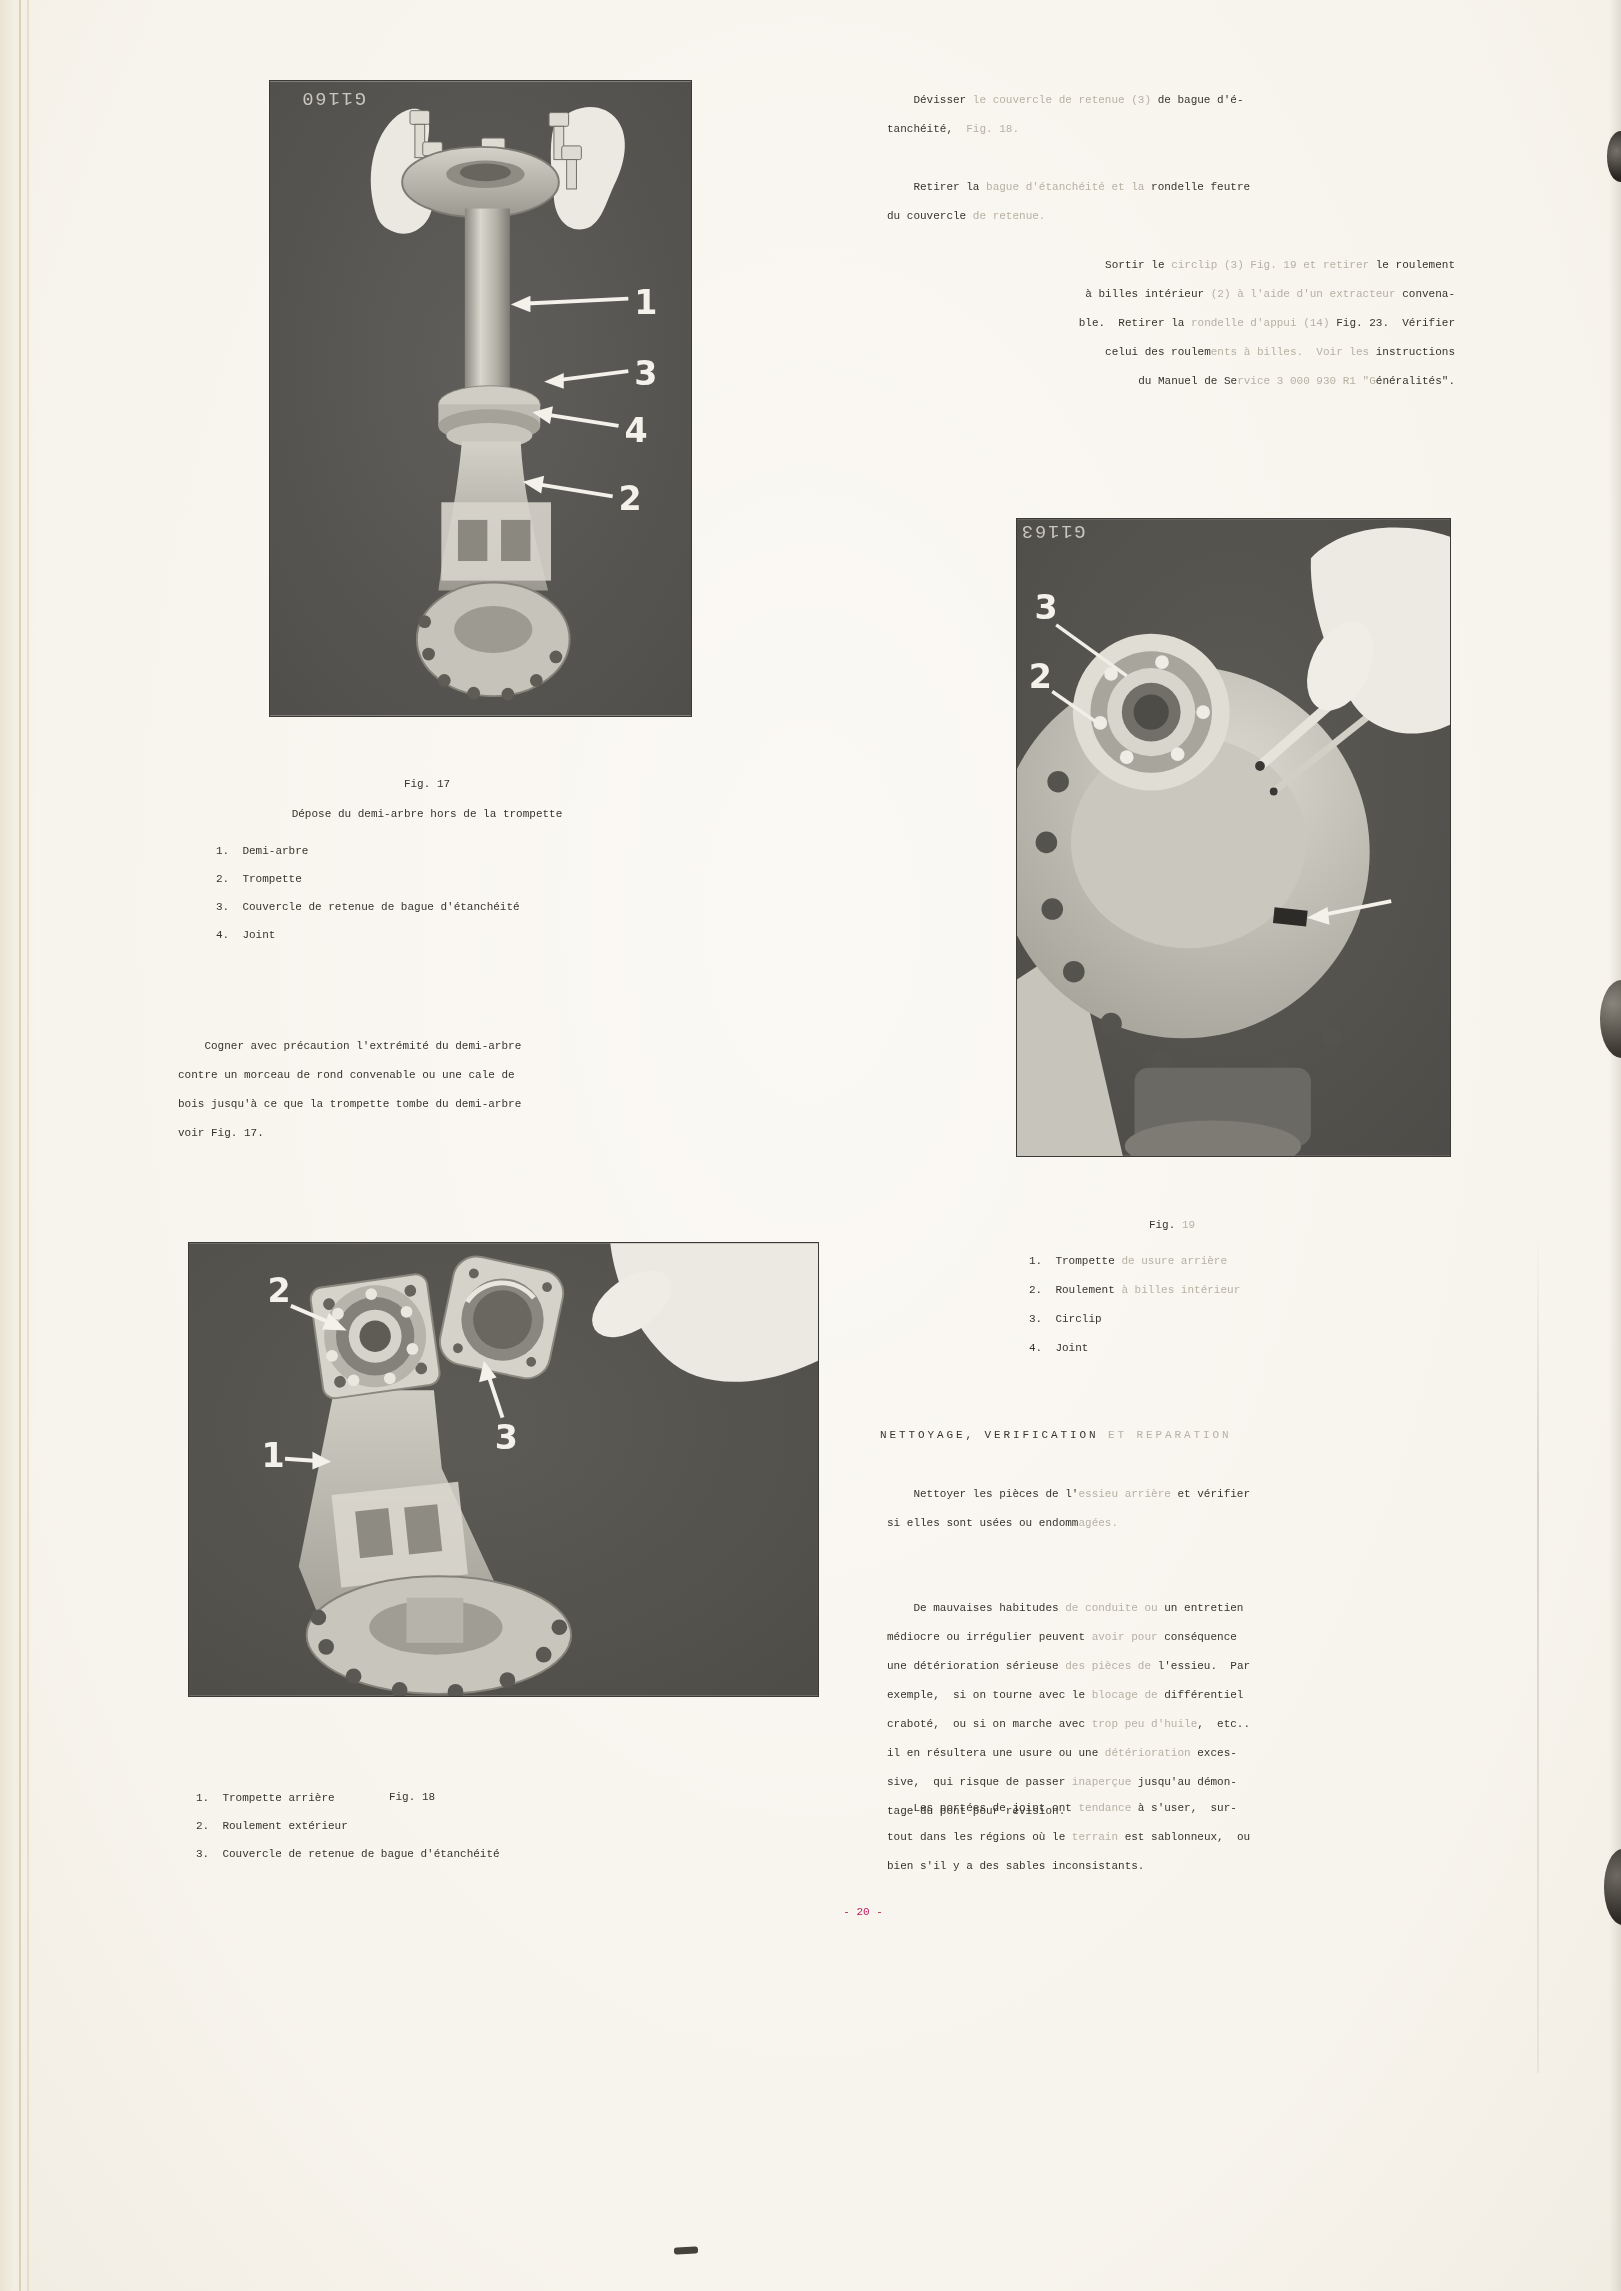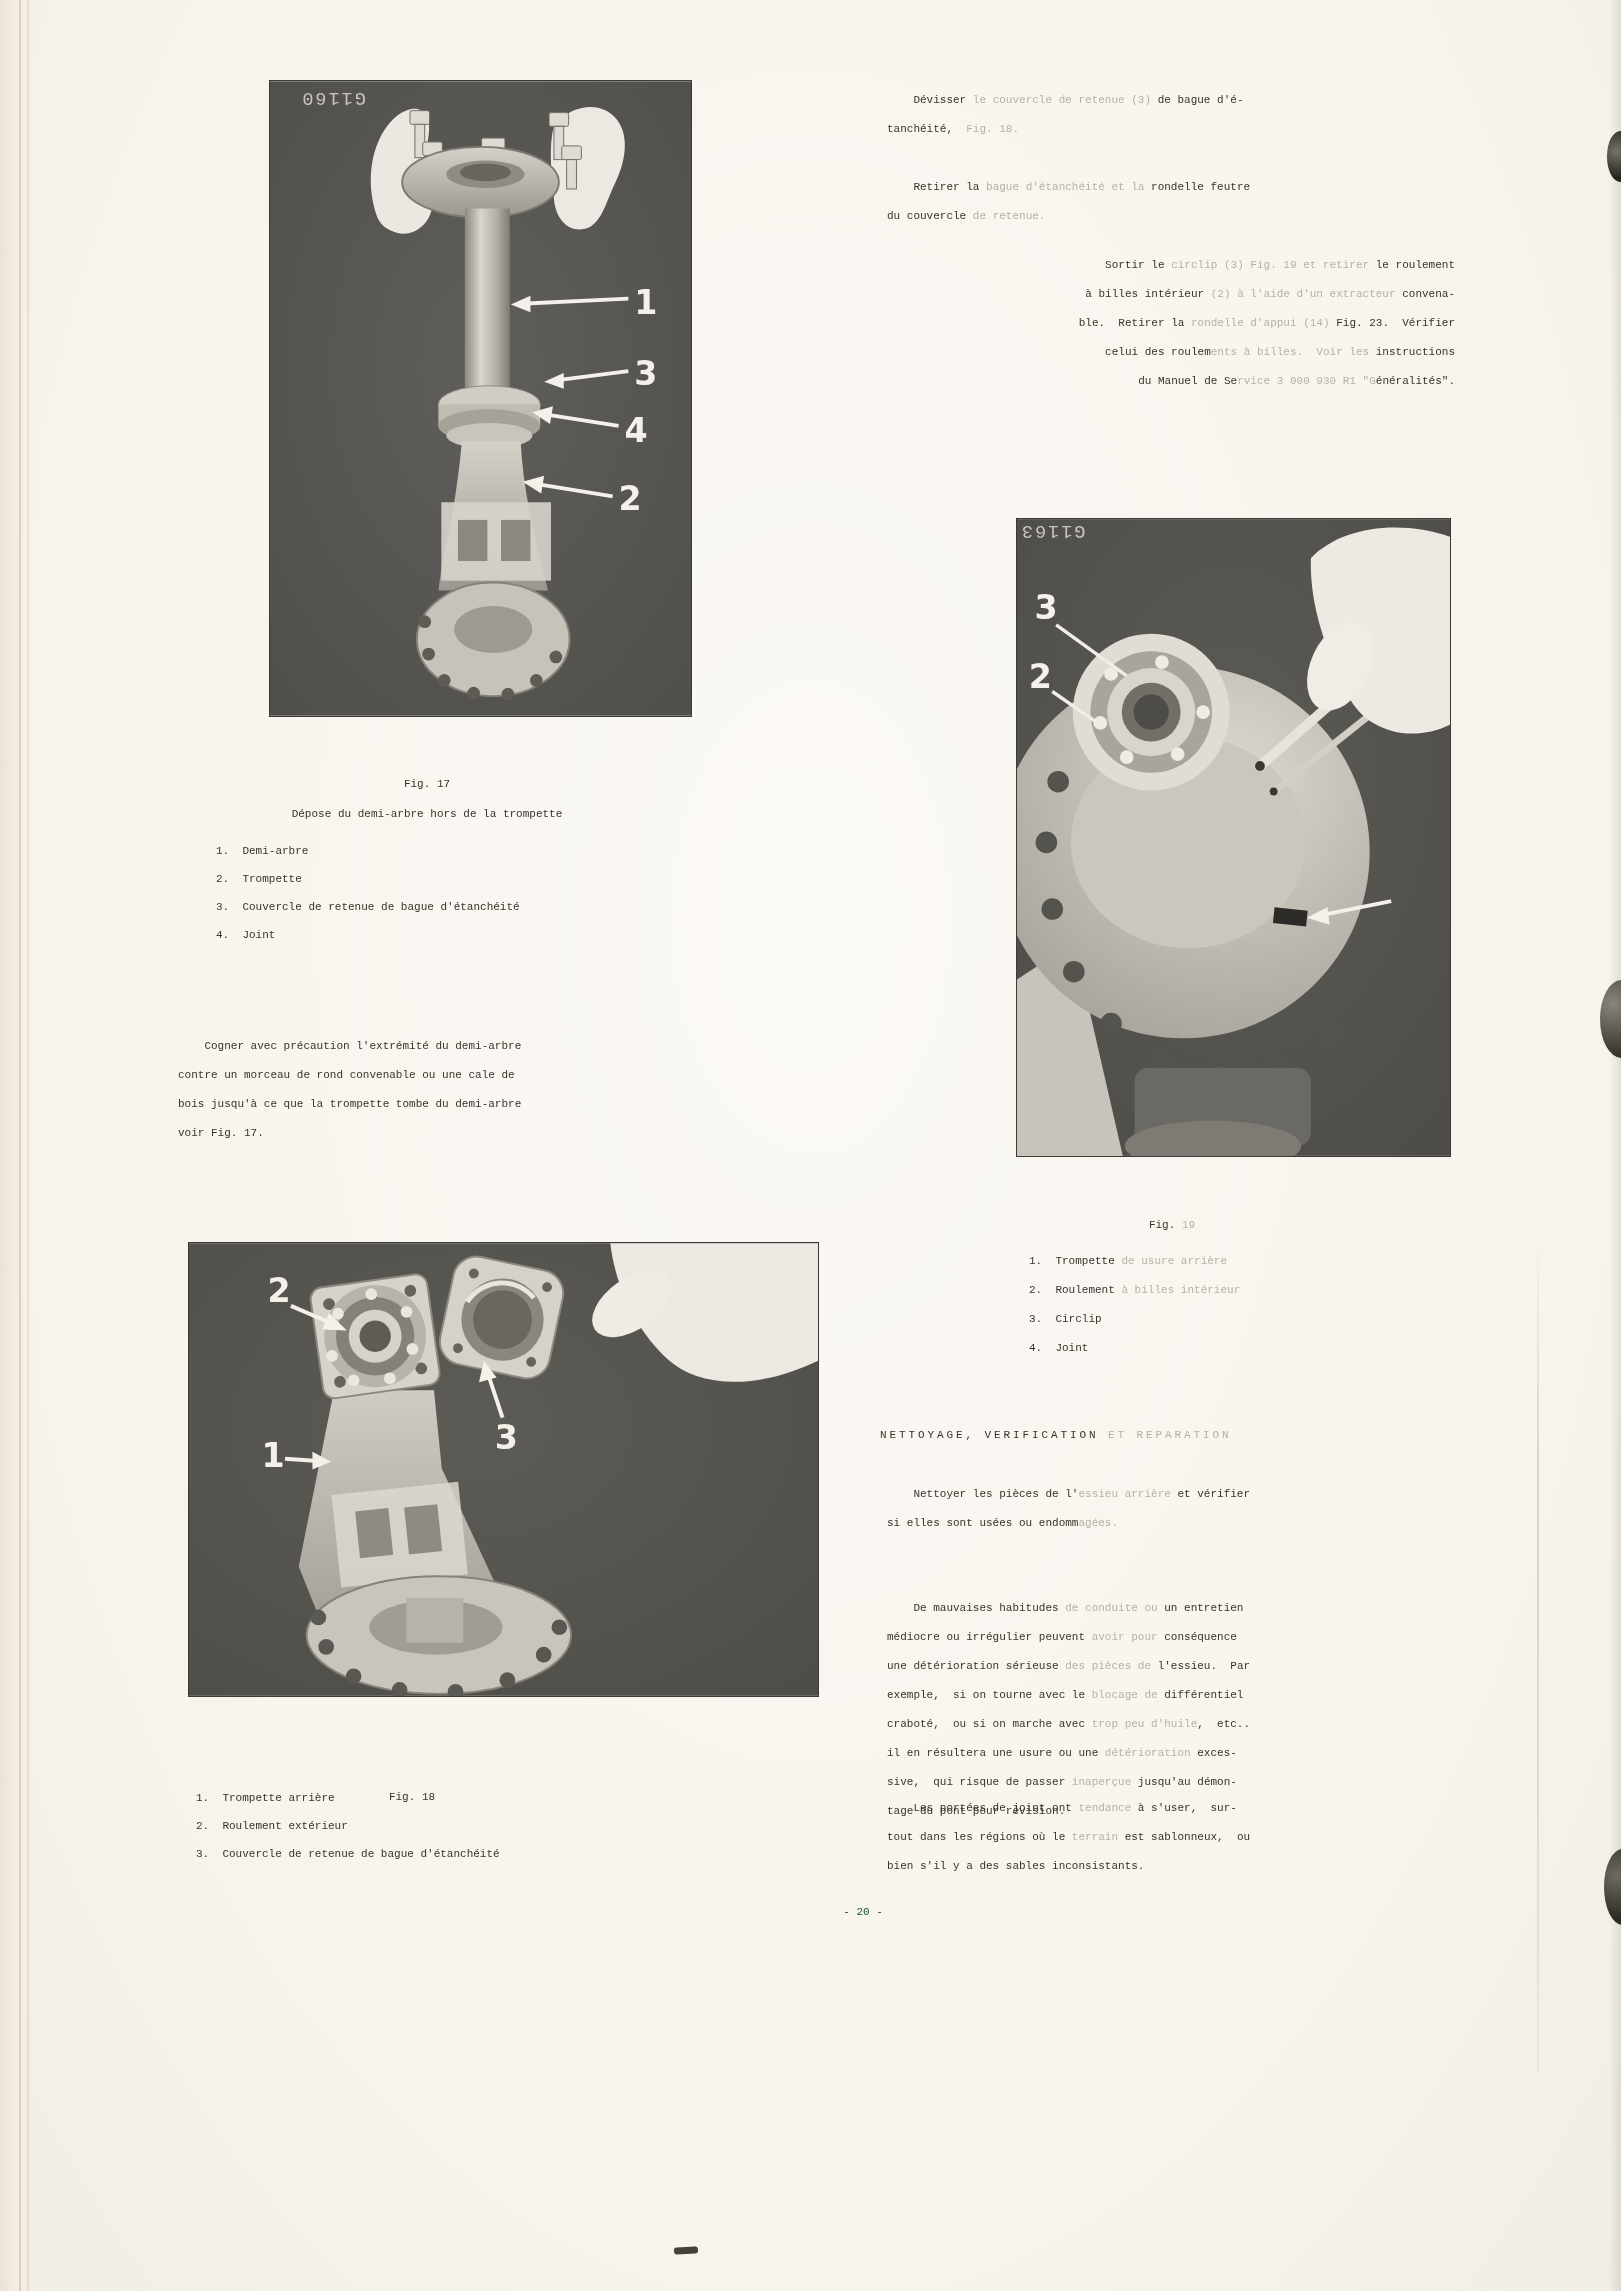--- a/index.html
+++ b/index.html
@@ -12,21 +12,21 @@
     position:absolute;
     font-family:"Liberation Mono", monospace;
     font-size:11px;line-height:29px;
     color:#37342c;white-space:pre-wrap;
   }
   .txt .fade{color:#b7b1a4;}
   .txt .ink{color:#37342c;}
   .list{line-height:28px;}
   .center{text-align:center;}
   .heading{letter-spacing:2.9px;color:#34312b;}
-  .pageno{color:#14532d;}
+  .pageno{color:#be185d;}
   .photo{position:absolute;box-shadow:0 0 0 1px #3c3a36;}
   .photo svg{display:block;}
   .photocode{font-family:"Liberation Mono",monospace;font-size:19px;letter-spacing:2px;fill:#c9c6bd;}
   .callout{font-family:"DejaVu Sans",sans-serif;font-size:34px;font-weight:bold;fill:#f3f1ea;}
   .arrow-line{stroke:#f3f1ea;stroke-width:4;}
   .leader-line{stroke:#f0eee7;stroke-width:3.5;}
   .arrow-head{fill:#f3f1ea;}
   .edge-left{position:absolute;left:0;top:0;width:35px;height:100%;
     background:linear-gradient(90deg,#eae3d3 0%,#f2eee2 40%,rgba(250,248,243,0) 100%);}
   .edge-line1{position:absolute;left:18.6px;top:0;width:2px;height:100%;background:rgba(186,158,106,0.38);}

